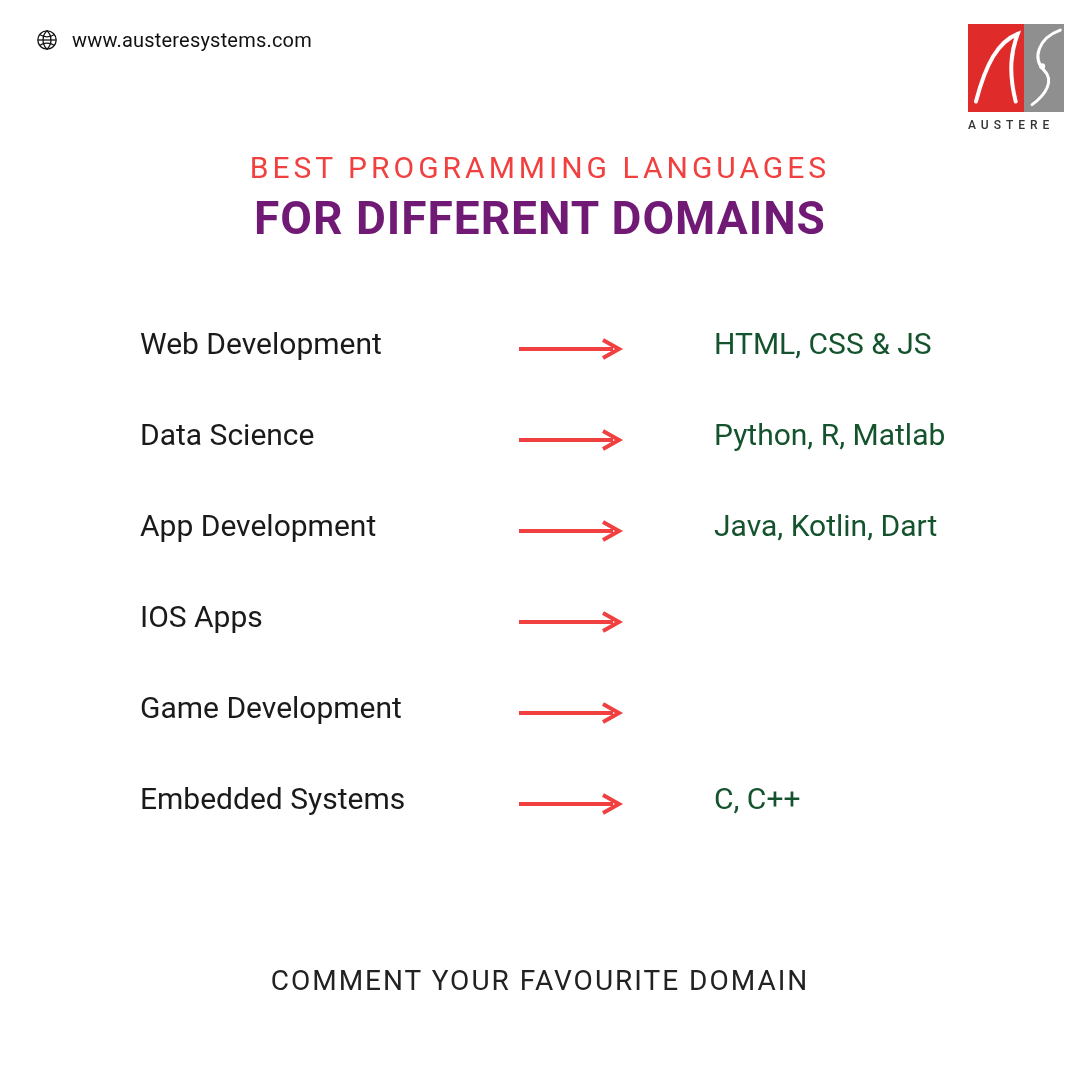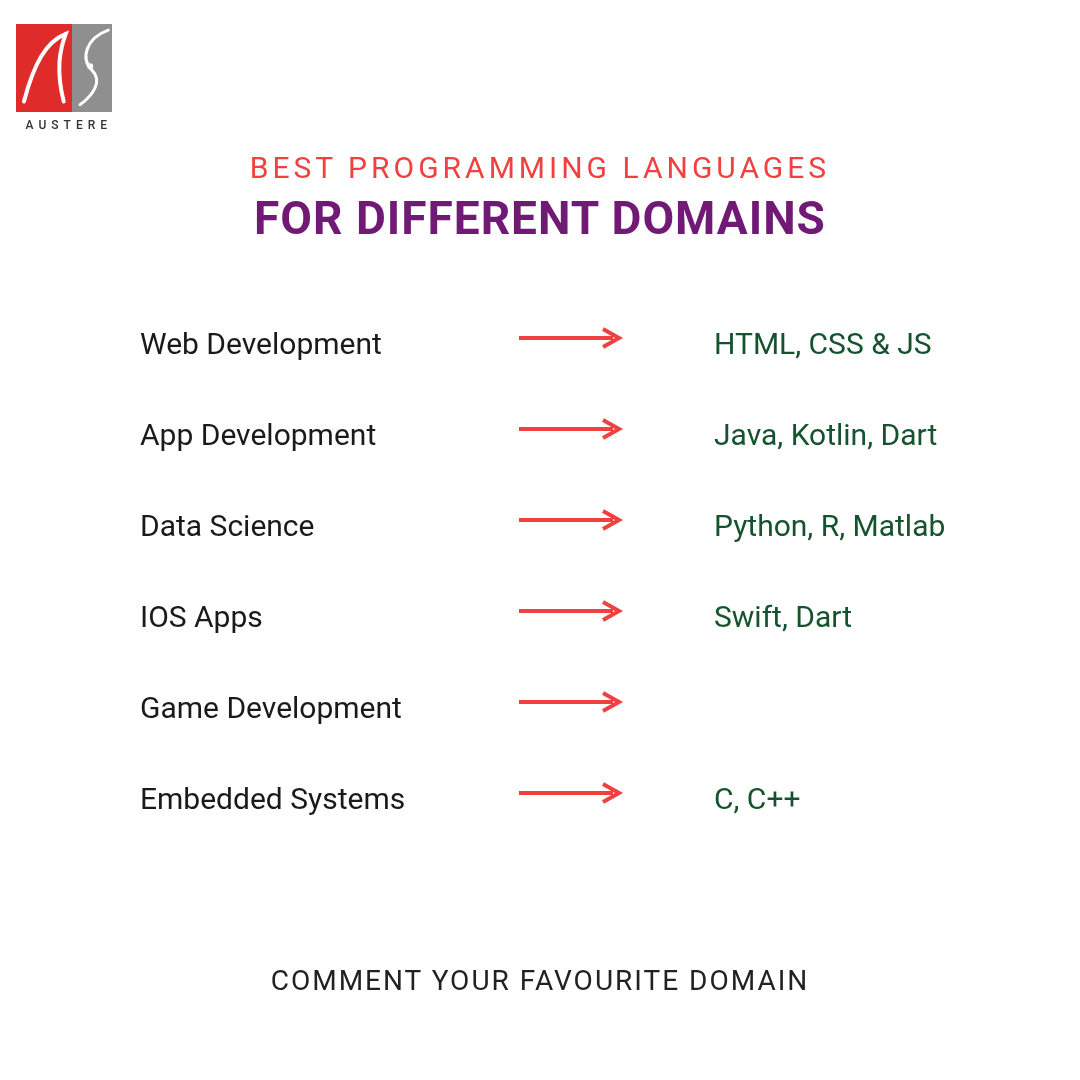--- a/index.html
+++ b/index.html
@@ -38,21 +38,21 @@
     .url-text {
       font-size: 20px;
       color: #111;
       font-weight: 400;
       letter-spacing: 0.2px;
     }
     .logo {
       width: 76px;
       display: flex;
       flex-direction: column;
-      align-items: flex-end;
+      align-items: flex-start;
     }
     .logo-mark {
       width: 96px;
       height: 88px;
       display: flex;
     }
     .logo-letter {
       width: 58%;
       background: #e02b2b;
       position: relative;
@@ -98,21 +98,21 @@
       margin-top: 6px;
     }
     .list {
       position: absolute;
       top: 326px;
       left: 140px;
       right: 120px;
     }
     .row {
       display: flex;
-      align-items: flex-start;
+      align-items: flex-end;
       margin-bottom: 56px;
       gap: 37px;
     }
     .domain {
       width: 330px;
       font-size: 30px;
       color: #1a1a1a;
       font-weight: 400;
     }
     .arrow {
@@ -141,20 +141,32 @@
       font-size: 28px;
       color: #222;
       letter-spacing: 2px;
       font-weight: 400;
     }
   </style>
 </head>
 <body>
 
 <div class="header">
+  <div class="url-block">
+    <span class="globe-icon">
+      <svg viewBox="0 0 24 24" fill="none" stroke="#111" stroke-width="1.4">
+        <circle cx="12" cy="12" r="10"></circle>
+        <path d="M2 12h20"></path>
+        <path d="M12 2c2.8 2.6 4.3 6.2 4.3 10s-1.5 7.4-4.3 10c-2.8-2.6-4.3-6.2-4.3-10S9.2 4.6 12 2z"></path>
+        <path d="M4 6c2.3 1.6 5 2.5 8 2.5s5.7-.9 8-2.5"></path>
+        <path d="M4 18c2.3-1.6 5-2.5 8-2.5s5.7.9 8 2.5"></path>
+      </svg>
+    </span>
+    <span class="url-text">www.austeresystems.com</span>
+  </div>
   <div class="logo">
     <div class="logo-mark">
       <div class="logo-letter">
         <svg viewBox="0 0 56 88" preserveAspectRatio="none">
           <path d="M8 78 C 18 40, 30 18, 50 10 C 44 26, 40 46, 48 78" fill="none" stroke="#ffffff" stroke-width="4" stroke-linecap="round"></path>
         </svg>
       </div>
       <div class="logo-swirl">
         <svg viewBox="0 0 40 88" preserveAspectRatio="none">
           <path d="M36 6 C 14 14, 8 34, 20 46 C 30 56, 22 70, 8 80" fill="none" stroke="#ffffff" stroke-width="3" stroke-linecap="round"></path>
@@ -177,48 +189,47 @@
     <div class="domain">Web Development</div>
     <div class="arrow">
       <svg viewBox="0 0 110 24">
           <line x1="2" y1="12" x2="96" y2="12" stroke="#f0403f" stroke-width="4"></line>
           <polyline points="86,3 102,12 86,21" fill="none" stroke="#f0403f" stroke-width="4" stroke-linejoin="miter"></polyline>
         </svg>
     </div>
     <div class="langs">HTML, CSS &amp; JS</div>
   </div>
   <div class="row">
+    <div class="domain">Data Science</div>
+    <div class="arrow">
+      <svg viewBox="0 0 110 24">
+          <line x1="2" y1="12" x2="96" y2="12" stroke="#f0403f" stroke-width="4"></line>
+          <polyline points="86,3 102,12 86,21" fill="none" stroke="#f0403f" stroke-width="4" stroke-linejoin="miter"></polyline>
+        </svg>
+    </div>
+    <div class="langs">Python, R, Matlab</div>
+  </div>
+  <div class="row">
     <div class="domain">App Development</div>
     <div class="arrow">
       <svg viewBox="0 0 110 24">
           <line x1="2" y1="12" x2="96" y2="12" stroke="#f0403f" stroke-width="4"></line>
           <polyline points="86,3 102,12 86,21" fill="none" stroke="#f0403f" stroke-width="4" stroke-linejoin="miter"></polyline>
         </svg>
     </div>
     <div class="langs">Java, Kotlin, Dart</div>
   </div>
   <div class="row">
-    <div class="domain">Data Science</div>
-    <div class="arrow">
-      <svg viewBox="0 0 110 24">
-          <line x1="2" y1="12" x2="96" y2="12" stroke="#f0403f" stroke-width="4"></line>
-          <polyline points="86,3 102,12 86,21" fill="none" stroke="#f0403f" stroke-width="4" stroke-linejoin="miter"></polyline>
-        </svg>
-    </div>
-    <div class="langs">Python, R, Matlab</div>
-  </div>
-  <div class="row">
     <div class="domain">IOS Apps</div>
     <div class="arrow">
       <svg viewBox="0 0 110 24">
           <line x1="2" y1="12" x2="96" y2="12" stroke="#f0403f" stroke-width="4"></line>
           <polyline points="86,3 102,12 86,21" fill="none" stroke="#f0403f" stroke-width="4" stroke-linejoin="miter"></polyline>
         </svg>
     </div>
-    <div class="langs">Swift, Dart</div>
   </div>
   <div class="row">
     <div class="domain">Game Development</div>
     <div class="arrow">
       <svg viewBox="0 0 110 24">
           <line x1="2" y1="12" x2="96" y2="12" stroke="#f0403f" stroke-width="4"></line>
           <polyline points="86,3 102,12 86,21" fill="none" stroke="#f0403f" stroke-width="4" stroke-linejoin="miter"></polyline>
         </svg>
     </div>
   </div>

